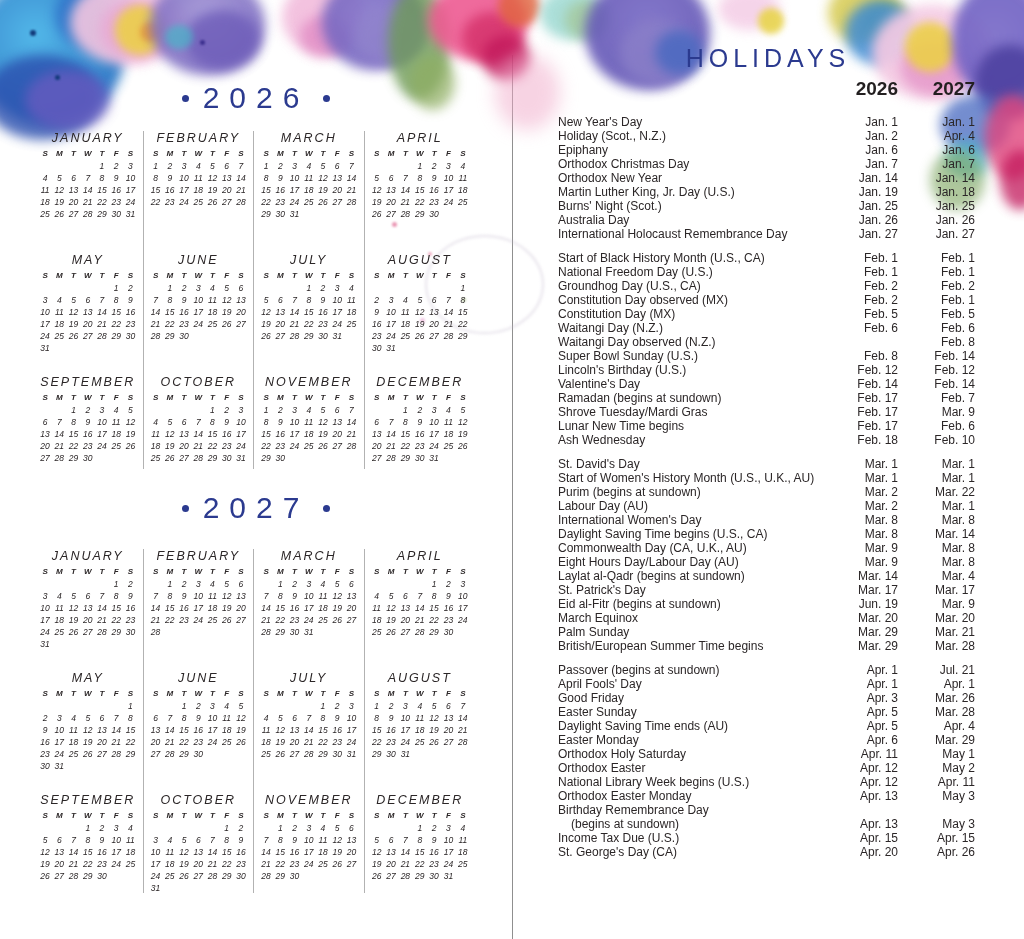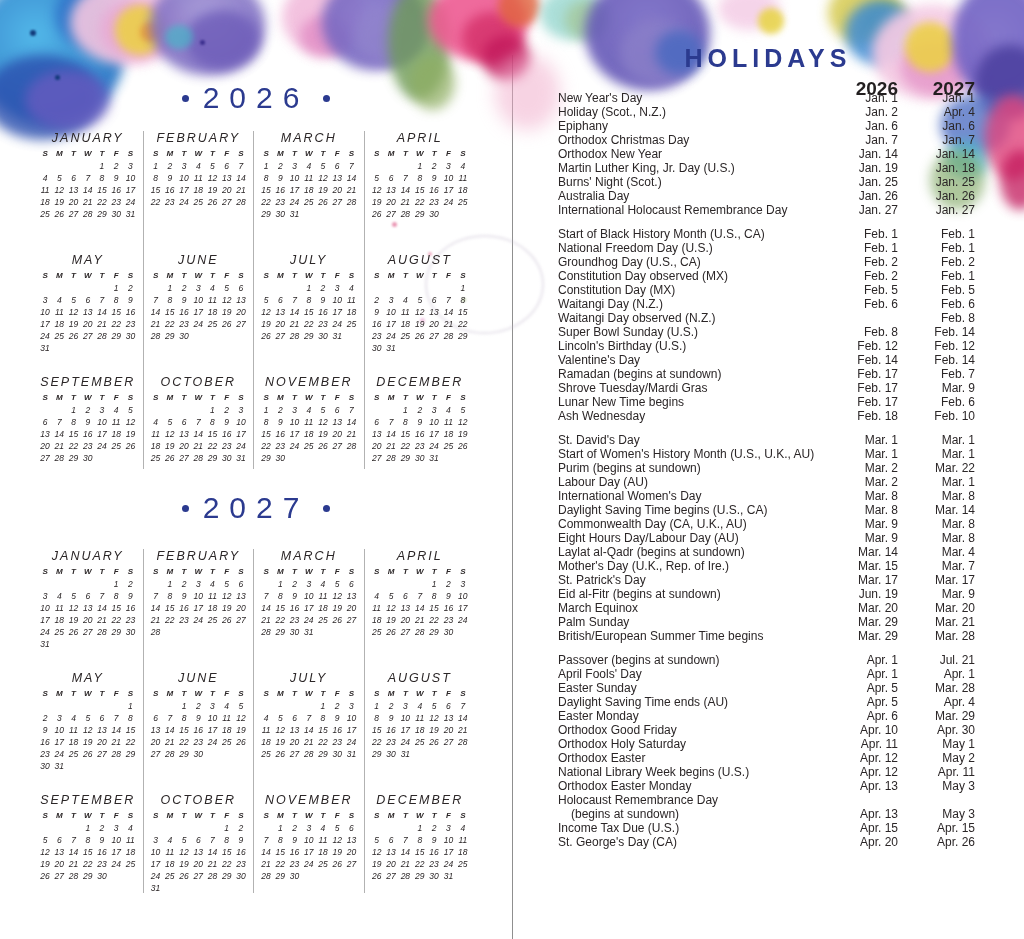--- a/index.html
+++ b/index.html
@@ -23,26 +23,26 @@
   .mcol:not(:last-child){border-right:1px solid #b2b2b2;}
   .month{height:122px;box-sizing:border-box;padding:0 5px;font-style:italic;}
   .mtitle{font-size:12.5px;line-height:14px;letter-spacing:2px;text-align:center;font-weight:500;
           color:#2b2627;margin-bottom:3px;white-space:nowrap;}
   .dgrid{display:grid;grid-template-columns:repeat(7,1fr);}
   .dh{font-size:8px;line-height:12px;height:12px;text-align:center;font-weight:600;color:#2b2627;}
   .dc{font-size:8.5px;line-height:12px;height:12px;text-align:center;color:#2b2627;}
   
   .right-pane{position:absolute;left:512px;top:0;width:512px;height:939px;z-index:3;}
   .holidays-title{position:absolute;top:44px;left:0;width:512px;text-align:center;color:#2b3a8f;
-                  font-size:25px;letter-spacing:5px;font-weight:700;}
+                  font-size:25px;letter-spacing:5px;font-weight:400;}
   .hyears{position:absolute;top:78px;left:0;width:512px;box-sizing:border-box;
           padding-left:46px;padding-right:49px;display:flex;font-weight:700;font-size:19px;color:#231f20;}
   .hyears .sp{flex:1;}
   .hyears .yc{width:77px;text-align:right;}
-  .hlist{position:absolute;top:91px;left:0;width:512px;box-sizing:border-box;
+  .hlist{position:absolute;top:115px;left:0;width:512px;box-sizing:border-box;
          padding-left:46px;padding-right:49px;}
   .hsection{margin-bottom:10px;}
   .hrow{display:flex;line-height:14px;font-size:12px;color:#2b2627;}
   .hname{flex:1;min-width:0;white-space:nowrap;overflow:visible;}
   .hname.ind{padding-left:13px;}
   .hd{width:77px;flex:none;text-align:right;white-space:nowrap;}
 </style>
 </head>
 <body>
 
@@ -1387,25 +1387,20 @@
             <span class="hname">Eight Hours Day/Labour Day (AU)</span>
             <span class="hd">Mar. 9</span>
             <span class="hd">Mar. 8</span>
           </div>
           <div class="hrow">
             <span class="hname">Laylat al-Qadr (begins at sundown)</span>
             <span class="hd">Mar. 14</span>
             <span class="hd">Mar. 4</span>
           </div>
           <div class="hrow">
-            <span class="hname">Mother's Day (U.K., Rep. of Ire.)</span>
-            <span class="hd">Mar. 15</span>
-            <span class="hd">Mar. 7</span>
-          </div>
-          <div class="hrow">
             <span class="hname">St. Patrick's Day</span>
             <span class="hd">Mar. 17</span>
             <span class="hd">Mar. 17</span>
           </div>
           <div class="hrow">
             <span class="hname">Eid al-Fitr (begins at sundown)</span>
             <span class="hd">Jun. 19</span>
             <span class="hd">Mar. 9</span>
           </div>
           <div class="hrow">
@@ -1429,61 +1424,61 @@
             <span class="hname">Passover (begins at sundown)</span>
             <span class="hd">Apr. 1</span>
             <span class="hd">Jul. 21</span>
           </div>
           <div class="hrow">
             <span class="hname">April Fools' Day</span>
             <span class="hd">Apr. 1</span>
             <span class="hd">Apr. 1</span>
           </div>
           <div class="hrow">
+            <span class="hname">Good Friday</span>
+            <span class="hd">Apr. 3</span>
+            <span class="hd">Mar. 26</span>
+          </div>
+          <div class="hrow">
             <span class="hname">Easter Sunday</span>
             <span class="hd">Apr. 5</span>
             <span class="hd">Mar. 28</span>
           </div>
           <div class="hrow">
             <span class="hname">Daylight Saving Time ends (AU)</span>
             <span class="hd">Apr. 5</span>
             <span class="hd">Apr. 4</span>
           </div>
           <div class="hrow">
             <span class="hname">Easter Monday</span>
             <span class="hd">Apr. 6</span>
             <span class="hd">Mar. 29</span>
           </div>
           <div class="hrow">
-            <span class="hname">Orthodox Good Friday</span>
-            <span class="hd">Apr. 10</span>
-            <span class="hd">Apr. 30</span>
-          </div>
-          <div class="hrow">
             <span class="hname">Orthodox Holy Saturday</span>
             <span class="hd">Apr. 11</span>
             <span class="hd">May 1</span>
           </div>
           <div class="hrow">
             <span class="hname">Orthodox Easter</span>
             <span class="hd">Apr. 12</span>
             <span class="hd">May 2</span>
           </div>
           <div class="hrow">
             <span class="hname">National Library Week begins (U.S.)</span>
             <span class="hd">Apr. 12</span>
             <span class="hd">Apr. 11</span>
           </div>
           <div class="hrow">
             <span class="hname">Orthodox Easter Monday</span>
             <span class="hd">Apr. 13</span>
             <span class="hd">May 3</span>
           </div>
           <div class="hrow">
-            <span class="hname">Holocaust Remembrance Day</span>
+            <span class="hname">Birthday Remembrance Day</span>
             <span class="hd"></span>
             <span class="hd"></span>
           </div>
           <div class="hrow">
             <span class="hname ind">(begins at sundown)</span>
             <span class="hd">Apr. 13</span>
             <span class="hd">May 3</span>
           </div>
           <div class="hrow">
             <span class="hname">Income Tax Due (U.S.)</span>

